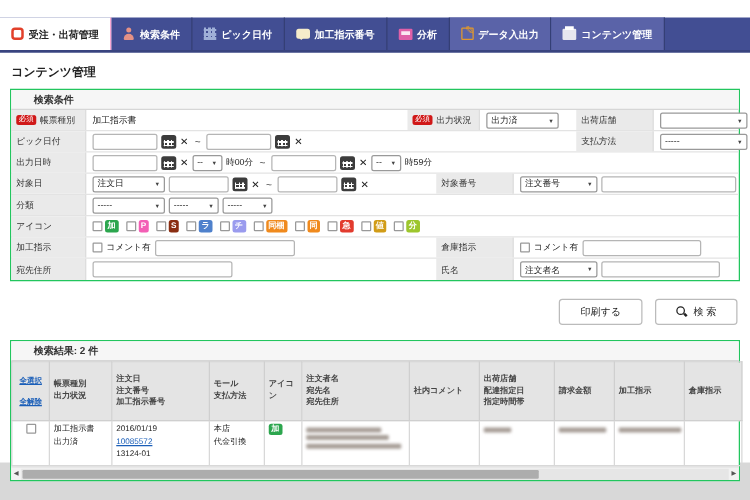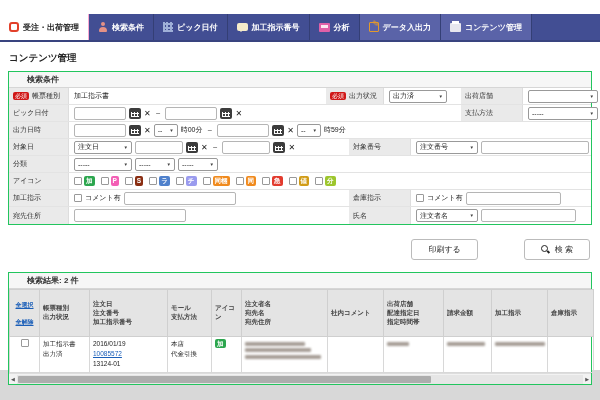--- a/index.html
+++ b/index.html
@@ -65,21 +65,21 @@
   .xmark { font-size:8px; font-weight:bold; color:#222; }
   .tilde { font-size:8px; color:#333; padding:0 2px; }
   .cb { width:8px; height:8px; border:1px solid #999; border-radius:1px; background:#fff; flex:0 0 auto; }
   .badge { color:#fff; font-size:6.5px; font-weight:bold; border-radius:2px; padding:1px 2px;
            line-height:8px; flex:0 0 auto; }
   .icon-item { display:flex; align-items:center; gap:2px; margin-right:3px; }
 
   
   .actions { display:flex; justify-content:flex-end; gap:10px; margin:14px 10px 12px 0; }
   .btn { display:inline-flex; align-items:center; gap:5px; border:1px solid #bbb; border-radius:3px;
-         background:#fff; font-size:8px; color:#222; padding:4px 16px; font-family:inherit; cursor:pointer;margin-left:36px; }
+         background:#fff; font-size:8px; color:#222; padding:4px 16px; font-family:inherit; cursor:pointer; }
   .mag { width:9px; height:9px; position:relative; }
   .mag:before { content:""; position:absolute; left:0; top:0; width:5px; height:5px; border:1.5px solid #222; border-radius:50%; }
   .mag:after { content:""; position:absolute; left:6px; top:6px; width:3px; height:1.5px; background:#222; transform:rotate(45deg); }
 
   
   .rtable { width:100%; border-collapse:collapse; table-layout:fixed; font-size:6.5px; }
   .rtable th { background:#e4e4e4; border:1px solid #cfcfcf; padding:2px 3px; text-align:left;
                vertical-align:middle; white-space:pre-line; font-weight:bold; color:#444; line-height:1.35; }
   .rtable td { border:1px solid #d8d8d8; padding:2px 3px; vertical-align:top; line-height:1.5; height:36px; }
   .selcol { text-align:center !important; }

